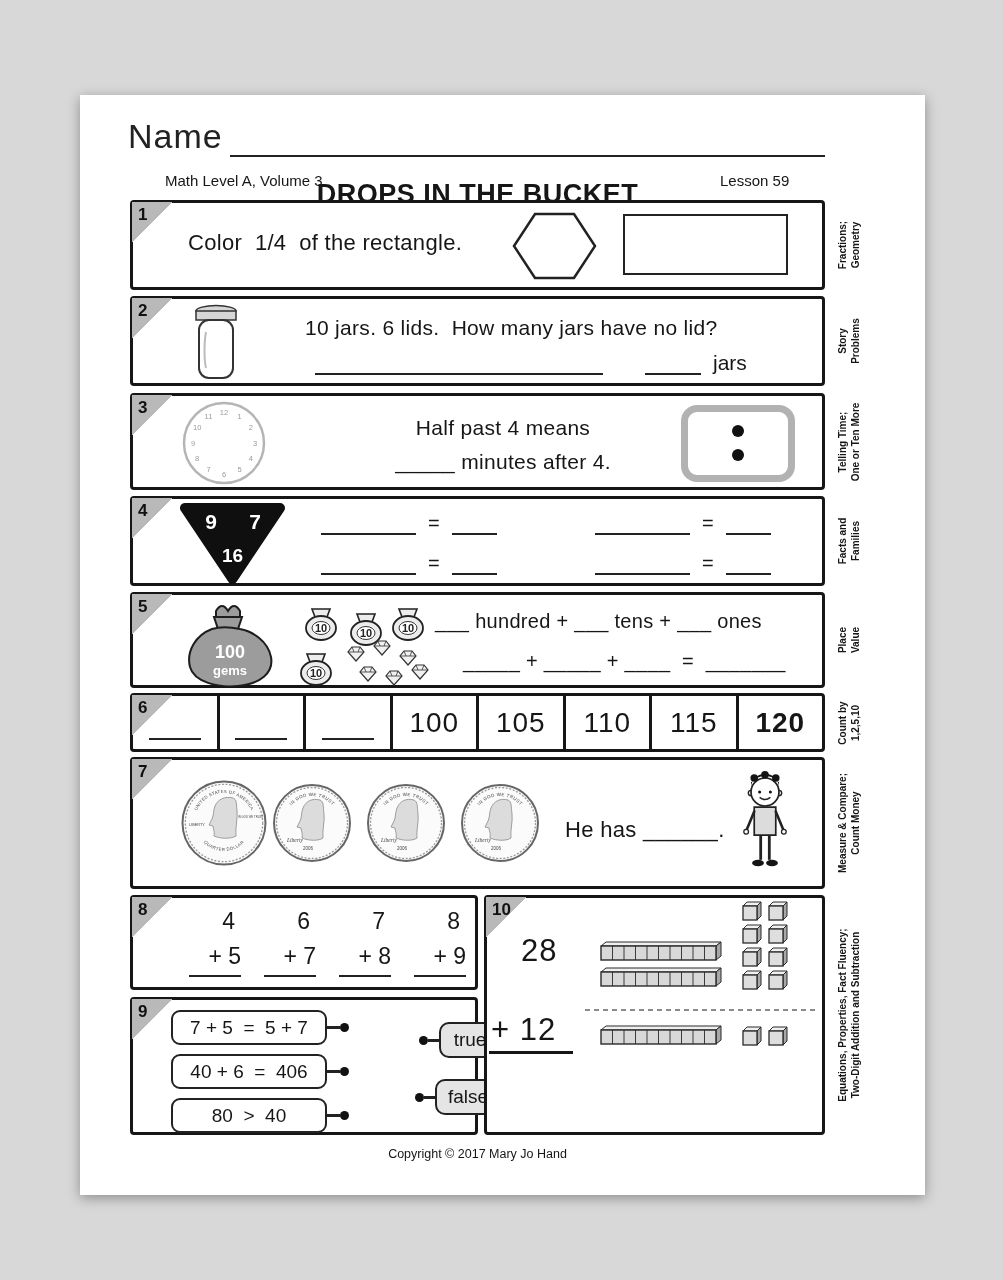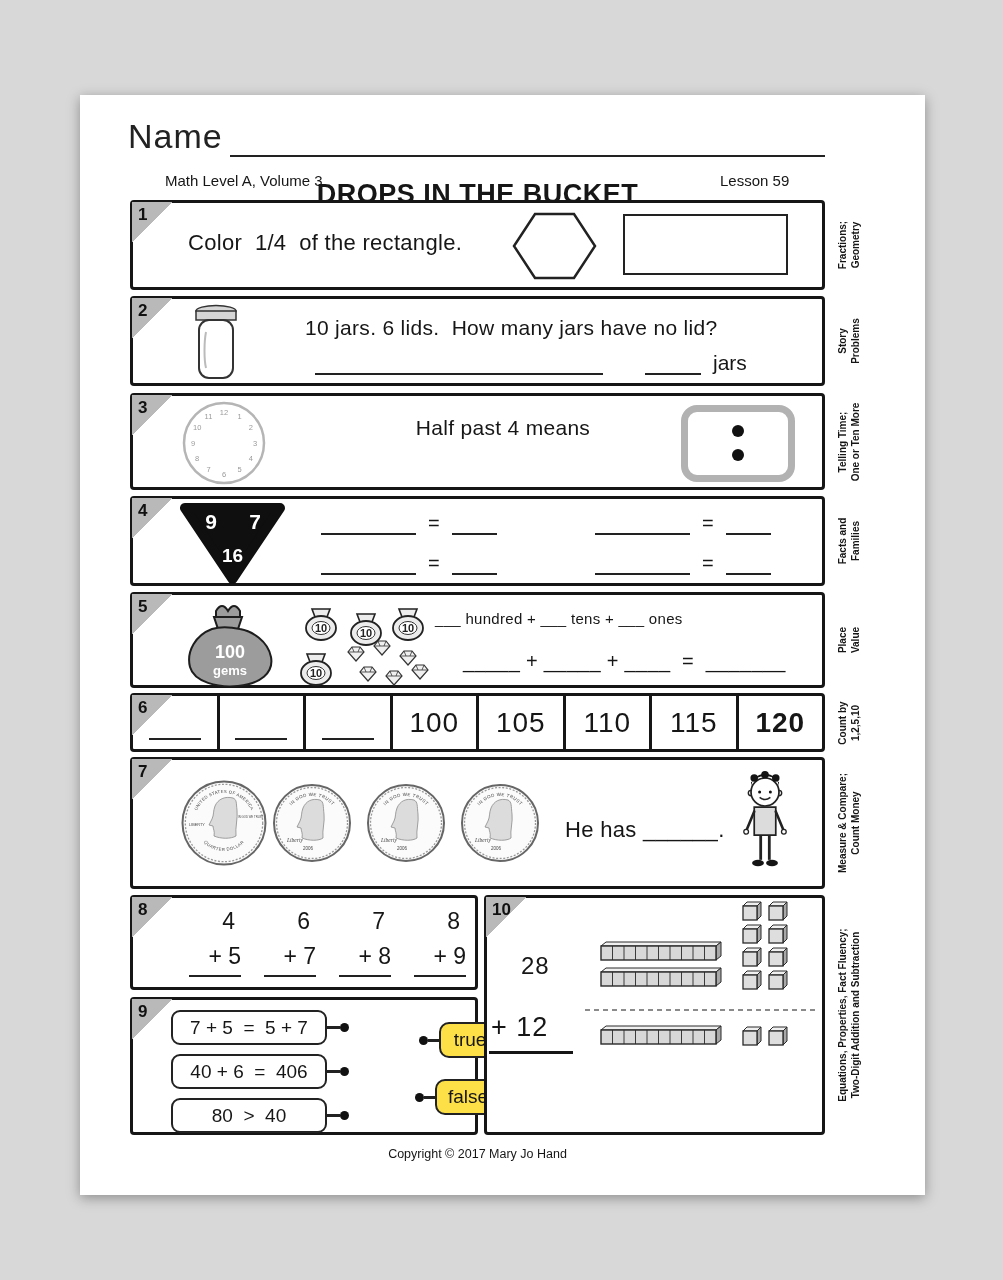--- a/index.html
+++ b/index.html
@@ -26,21 +26,21 @@
   .cell .blankline { position:absolute; bottom:9px; left:50%; transform:translateX(-50%);
                      width:52px; border-bottom:2.5px solid #222; }
   .probwrap { position:absolute; left:56px; top:10px; display:flex; gap:23px; }
   .prob { width:52px; font-size:23px; text-align:right; }
   .prob .a { padding-right:6px; }
   .prob .b { margin-top:8px; }
   .prob .rule { border-top:2.5px solid #222; margin-top:5px; width:52px; }
   .eqbox { position:absolute; left:38px; width:156px; height:35px; border:2px solid #222; border-radius:9px;
            display:flex; align-items:center; justify-content:center; font-size:19px; white-space:pre; background:#fff; }
   .tfbox { position:absolute; border:2px solid #222; border-radius:10px; display:flex; align-items:center;
-           justify-content:center; font-size:19px; background:#fde047; }
+           justify-content:center; font-size:19px; background:#e5e5e5; }
   .conn { position:absolute; height:2.5px; background:#222; }
   .cdot { position:absolute; width:9px; height:9px; background:#111; border-radius:50%; }
   .dot { position:absolute; left:50%; transform:translateX(-50%); width:12px; height:12px; border-radius:50%; background:#111; }
   .domino { position:absolute; border:7px solid #b2b2b2; border-radius:16px; background:#fff; }
 </style>
 </head>
 <body>
 
 <div class="page">
 
@@ -100,20 +100,21 @@
         <text x="58.5" y="69.8">5</text>
         <text x="43" y="74">6</text>
         <text x="27.5" y="69.8">7</text>
         <text x="16.2" y="58.5">8</text>
         <text x="12" y="43">9</text>
         <text x="16.2" y="27.5">10</text>
         <text x="27.5" y="16.2">11</text>
       </g>
     </svg>
     <div class="abs" style="left:240px;top:20px;width:260px;text-align:center;font-size:21px;letter-spacing:0.3px;">Half past 4 means</div>
+    <div class="abs" style="left:210px;top:54px;width:320px;text-align:center;font-size:21px;letter-spacing:0.3px;">_____ minutes after 4.</div>
     <div class="domino" style="left:548px;top:9px;width:114px;height:77px;">
       <div class="dot" style="top:13px;"></div>
       <div class="dot" style="top:37px;"></div>
     </div>
   </div>
   <div class="vlab" style="top:298px;height:97px;">
     <div class="vt" style="width:97px;">Telling Time;
 One or Ten More</div>
   </div>
 
@@ -185,21 +186,21 @@
       <use href="#bag10" x="170" y="8"></use>
       <use href="#bag10" x="212" y="3"></use>
       <use href="#bag10" x="120" y="48"></use>
       <use href="#gemd" x="170" y="52"></use>
       <use href="#gemd" x="196" y="46"></use>
       <use href="#gemd" x="222" y="56"></use>
       <use href="#gemd" x="182" y="72"></use>
       <use href="#gemd" x="208" y="76"></use>
       <use href="#gemd" x="234" y="70"></use>
     </svg>
-    <div class="abs pre" style="left:302px;top:15px;font-size:15px;letter-spacing:0.3px;">___ hundred + ___ tens + ___ ones</div>
+    <div class="abs pre" style="left:302px;top:15px;font-size:20px;letter-spacing:0.3px;">___ hundred + ___ tens + ___ ones</div>
     <div class="abs pre" style="left:330px;top:55px;font-size:20px;letter-spacing:0.3px;">_____ + _____ + ____  =  _______</div>
   </div>
   <div class="vlab" style="top:497px;height:96px;">
     <div class="vt" style="width:96px;">Place
 Value</div>
   </div>
 
   <div class="sec" style="left:50px;top:598px;width:695px;height:59px;">
     <div class="cells">
       <div class="cell">
@@ -386,22 +387,22 @@
       <use href="#cubed" x="256" y="73"></use>
       <use href="#cubed" x="282" y="73"></use>
       <line x1="98" y1="112" x2="330" y2="112" stroke="#666" stroke-width="1.5" stroke-dasharray="5,4"></line>
       <use href="#rodd" x="114" y="128"></use>
       <use href="#cubed" x="256" y="129"></use>
       <use href="#cubed" x="282" y="129"></use>
     </svg>
     <div class="badge">
         <span>10</span>
       </div>
-    <div class="abs" style="left:34px;top:54px;font-size:24px;letter-spacing:1px;">28</div>
-    <div class="abs pre" style="left:4px;top:114px;font-size:27px;letter-spacing:1px;">+ 12</div>
+    <div class="abs" style="left:34px;top:35px;font-size:31px;letter-spacing:1px;">28</div>
+    <div class="abs pre" style="left:4px;top:114px;font-size:31px;letter-spacing:1px;">+ 12</div>
     <div class="abs" style="left:2px;top:130px;width:84px;height:26px;border-bottom:3px solid #161616;"></div>
   </div>
   <div class="vlab" style="top:800px;height:240px;">
     <div class="vt" style="width:240px;">Equations, Properties, Fact Fluency;
 Two-Digit Addition and Subtraction</div>
   </div>
 
   <div class="abs" style="left:50px;top:1052px;width:695px;text-align:center;font-size:12.5px;">Copyright © 2017 Mary Jo Hand</div>
 </div>
 

